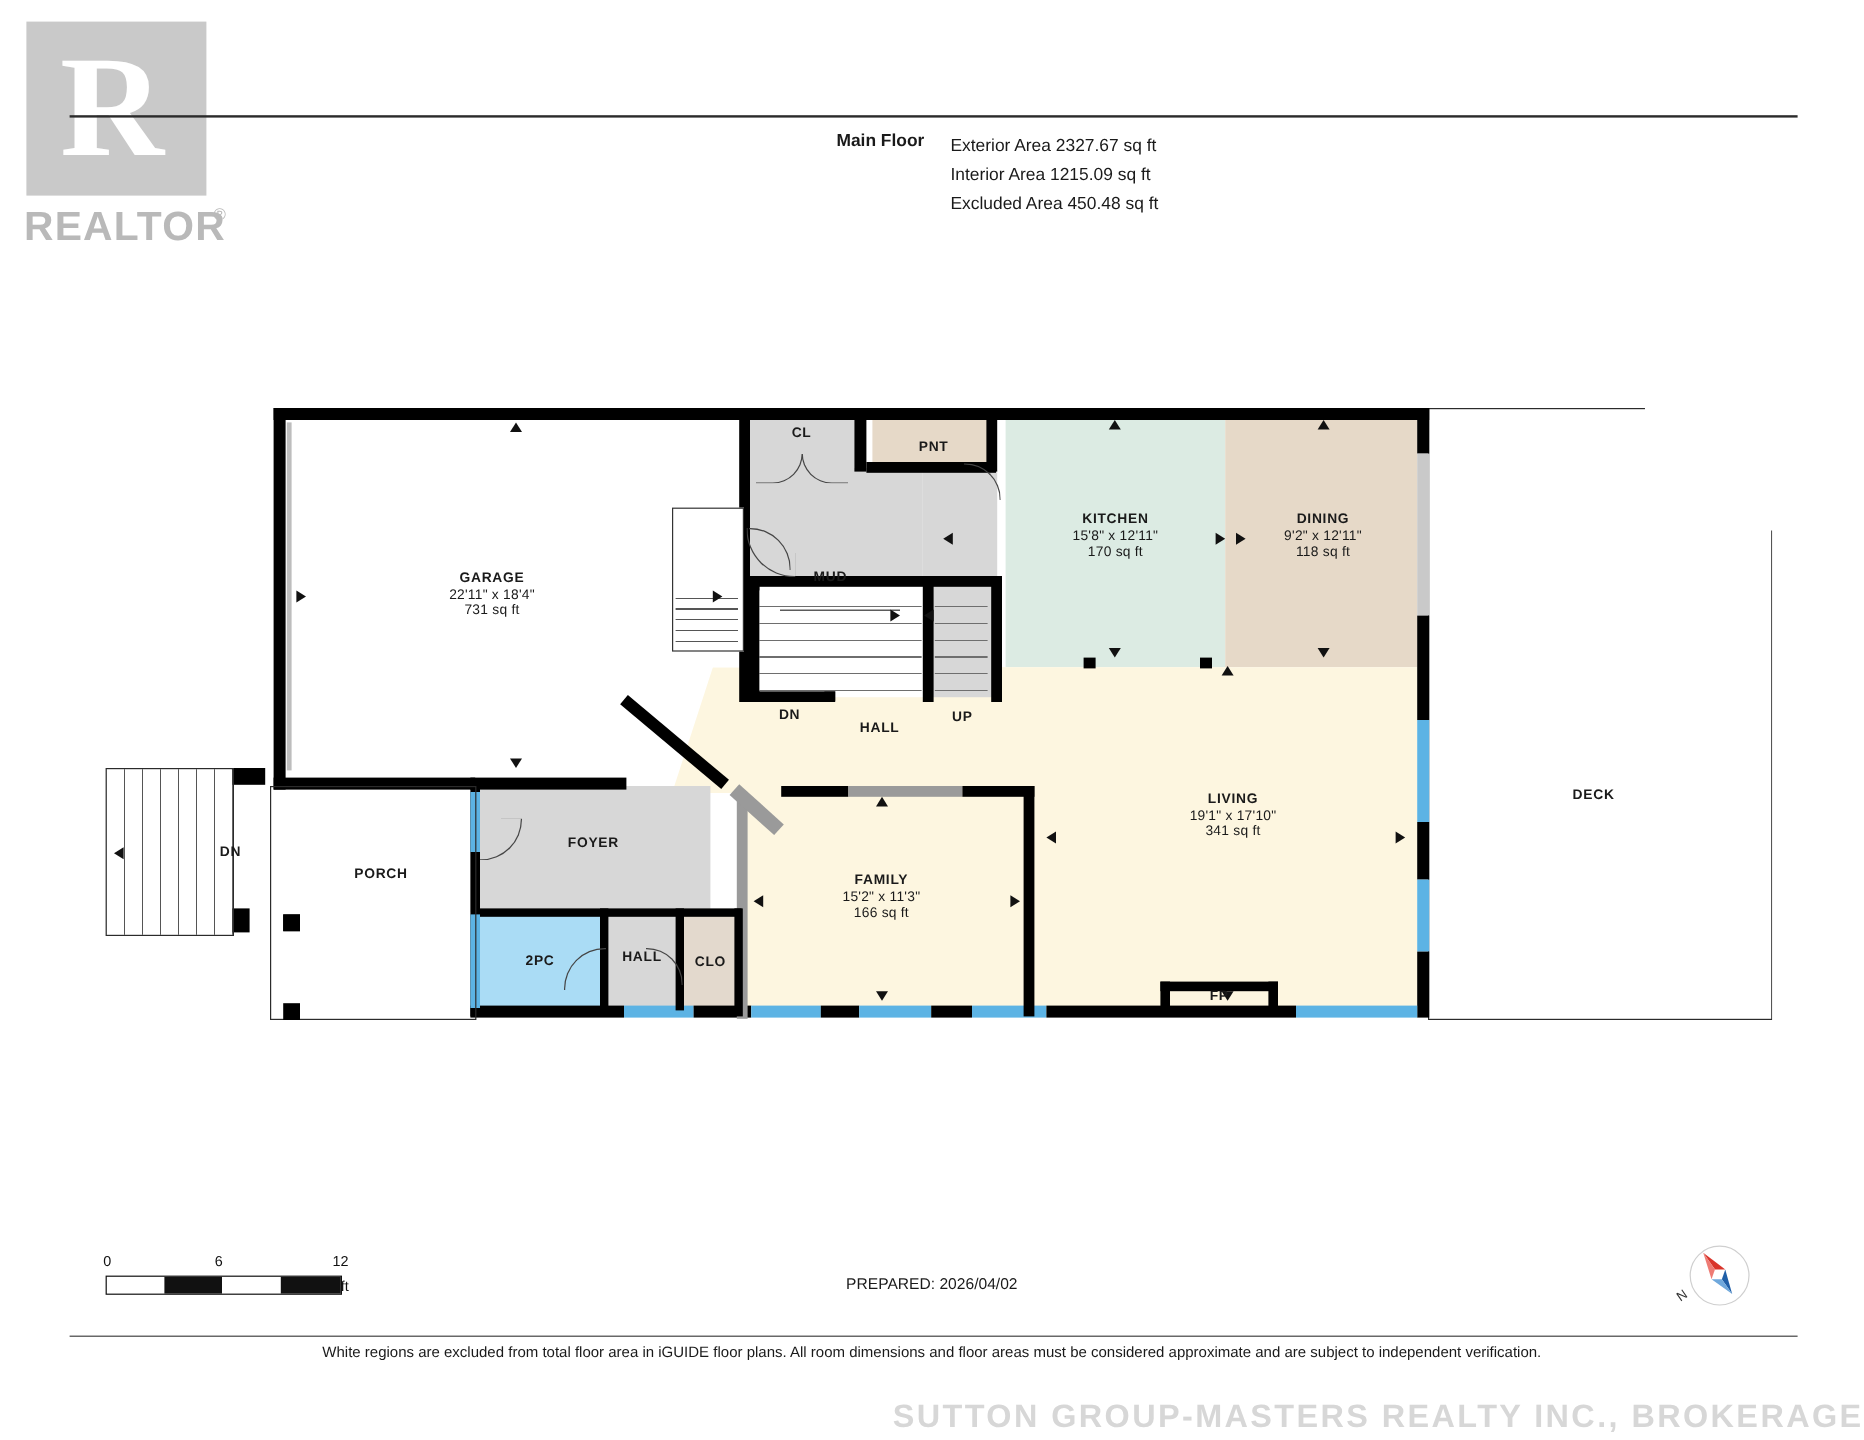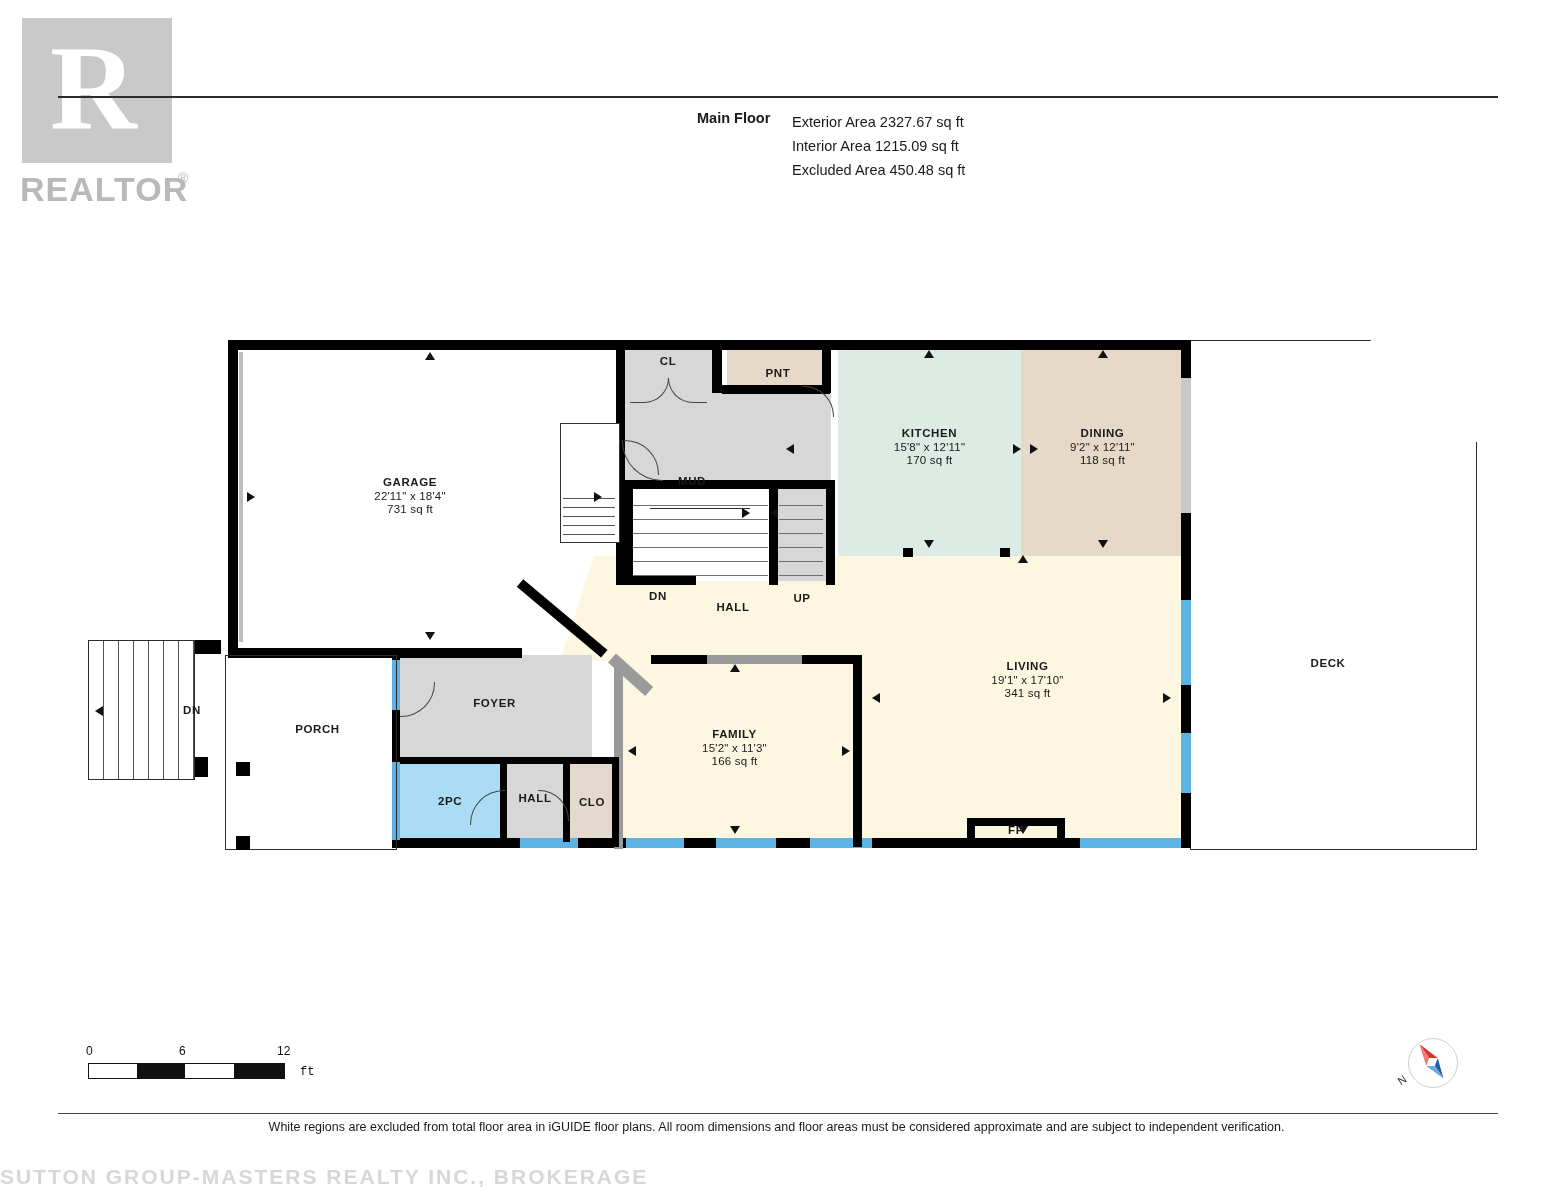--- a/index.html
+++ b/index.html
@@ -80,22 +80,22 @@
   }
   .compass .n-letter { position:absolute; left:0px; top:44px; font-size:11px; color:#333; transform:rotate(-35deg); }
 
   .footer-rule { position:absolute; left:58px; right:55px; top:1113px; height:1px; background:#444; }
   .disclaimer {
     position:absolute; left:0; right:0; top:1120px; text-align:center;
     font-size:12.5px; color:#1a1a1a;
   }
 
   .watermark {
-    position:absolute; left:0; right:0; top:1165px; text-align:left;
-    font-size:21px; letter-spacing:2px; color:#d7d7d7; font-weight:bold;
+    position:absolute; left:0; right:0; top:1165px; text-align:right;
+    font-size:27px; letter-spacing:2px; color:#d7d7d7; font-weight:bold;
   }
 </style>
 </head>
 <body>
 
 <div class="page">
 
   <div class="realtor-logo">
     <div class="mark">
       <div class="r">R</div>
@@ -325,22 +325,23 @@
     <div class="rm-label rm-name" style="left:996px; top:824px; width:40px;">FP</div>
   </div>
 
   <div class="scale-num" style="left:86px; top:1044px;">0</div>
   <div class="scale-num" style="left:179px; top:1044px;">6</div>
   <div class="scale-num" style="left:277px; top:1044px;">12</div>
   <div class="scalebar">
     <div class="seg" style="left:48px; width:48px;"></div>
     <div class="seg" style="left:145px; width:50px;"></div>
   </div>
-  <div class="scale-num" style="left:300px; top:1065px;font-family:Liberation Mono, monospace;">ft</div>
-
+  <div class="scale-num" style="left:284px; top:1065px;">ft</div>
+
+  <div class="prepared">PREPARED: 2026/04/02</div>
 
   <div class="compass">
     <div class="ring"></div>
     <svg width="68" height="68" viewBox="0 0 68 68" style="position:absolute;left:0;top:0;">
       <g transform="rotate(-35 34 32)">
         <polygon points="34,10 41,32 34,27" fill="#d9342b"></polygon>
         <polygon points="34,10 27,32 34,27" fill="#ee7b74"></polygon>
         <polygon points="34,52 41,32 34,37" fill="#1f5fa8"></polygon>
         <polygon points="34,52 27,32 34,37" fill="#6fa8dc"></polygon>
       </g>

